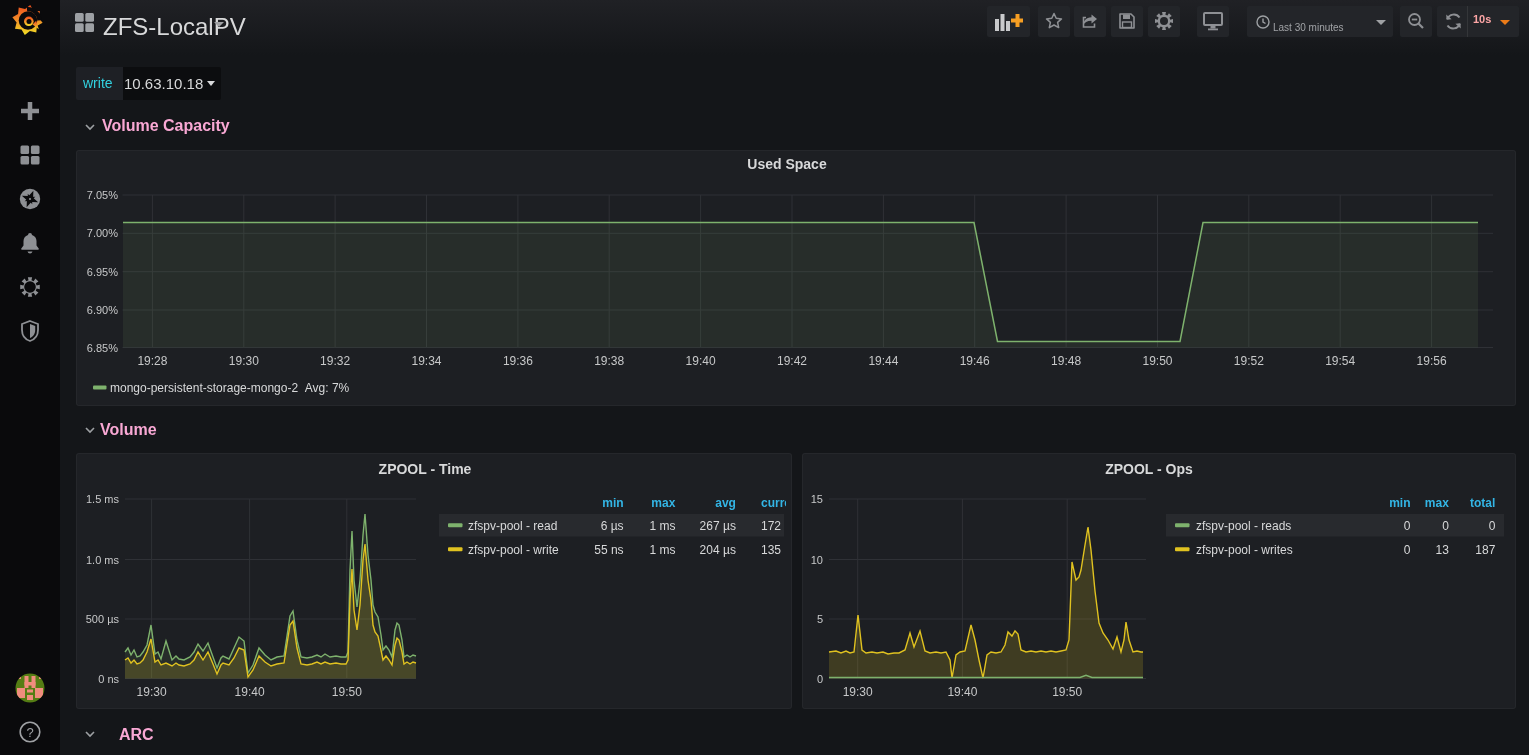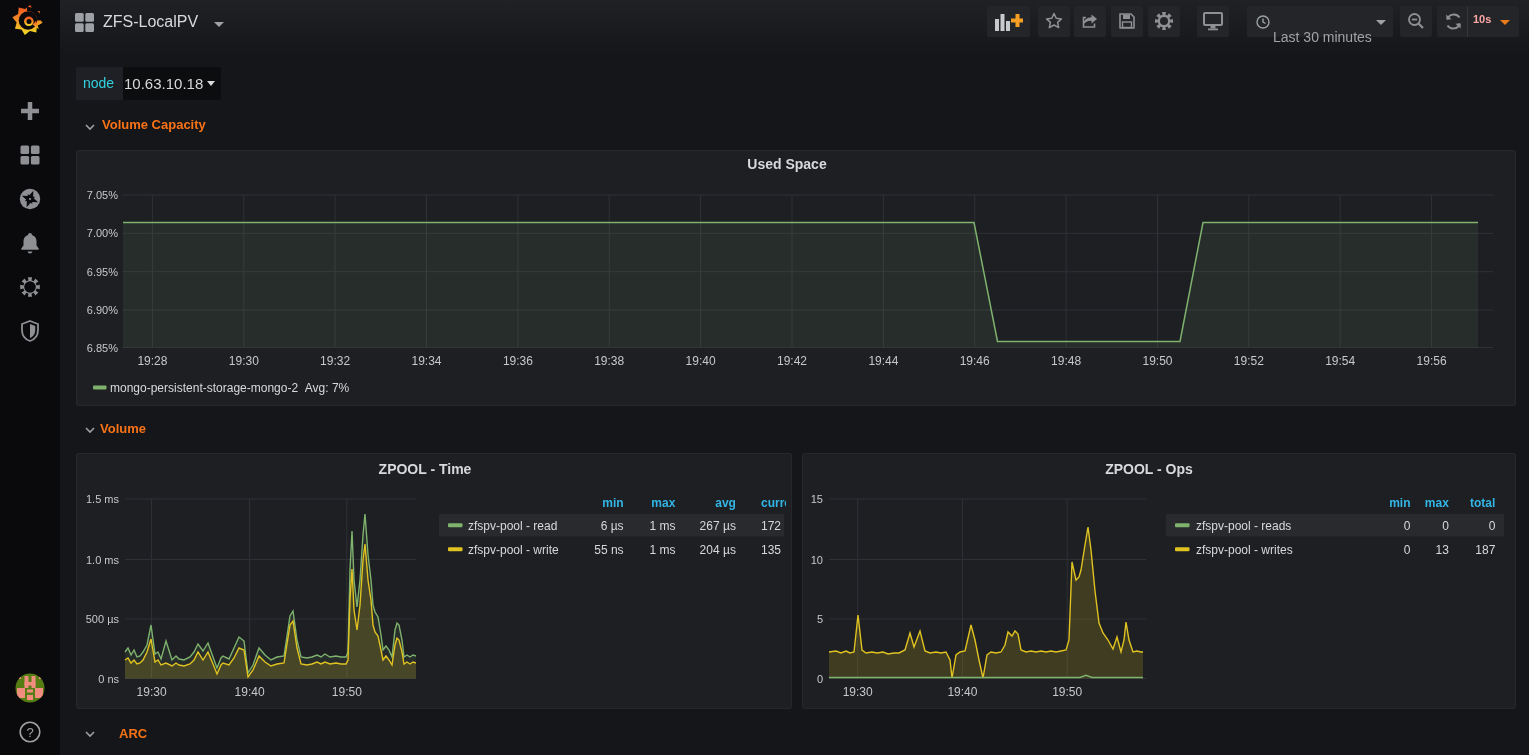--- a/index.html
+++ b/index.html
@@ -1,27 +1,27 @@
 <!DOCTYPE html>
 <html><head><meta charset="utf-8"><title>ZFS-LocalPV - Grafana</title>
 <style>
 * { margin:0; padding:0; box-sizing:border-box; }
 html,body { width:1529px; height:755px; background:#141619; font-family:"Liberation Sans",sans-serif; overflow:hidden; }
 .panel { position:absolute; background:#1d1f23; border:1px solid rgba(255,255,255,0.04); border-radius:3px; }
-.sechdr { position:absolute; font-size:13px; font-weight:bold; color:#f97316; }
+.sechdr { position:absolute; font-size:16px; font-weight:bold; color:#f9a8d4; }
 </style></head>
 <body>
 <div style="position:absolute;left:0;top:0;width:1529px;height:55px;background:linear-gradient(to bottom,#202125,#141619)"></div>
 <svg style="position:absolute;left:75px;top:13px" width="19" height="19">
 <rect x="0" y="0" width="8.7" height="8.7" rx="1.5" fill="#9da0a4"></rect>
     <rect x="10.3" y="0" width="8.7" height="8.7" rx="1.5" fill="#9da0a4"></rect>
 <rect x="0" y="10.3" width="8.7" height="8.7" rx="1.5" fill="#9da0a4"></rect>
     <rect x="10.3" y="10.3" width="8.7" height="8.7" rx="1.5" fill="#9da0a4"></rect>
   </svg>
-<div style="position:absolute;left:103px;top:13px;font-size:16px;color:#d8d9da">ZFS-LocalPV</div>
+<div style="position:absolute;left:103px;top:13px;font-size:24px;color:#d8d9da">ZFS-LocalPV</div>
 <div style="position:absolute;left:214px;top:22px;width:0;height:0;border-left:5px solid transparent;border-right:5px solid transparent;border-top:5px solid #9fa1a4"></div>
 <div style="position:absolute;left:987px;top:6px;width:43px;height:31px;background:#232529;border-radius:2px">
     <svg style="position:absolute;left:8px;top:6px" width="28" height="19">
 <rect x="0" y="7" width="4" height="12" fill="#c9cacc"></rect>
       <rect x="5.5" y="2" width="4" height="17" fill="#c9cacc"></rect>
       <rect x="11" y="9" width="4" height="10" fill="#c9cacc"></rect>
 <path d="M20.5 2 h4 v4.5 h4.5 v4 h-4.5 v4.5 h-4 v-4.5 h-4.5 v-4 h4.5 z" fill="#f59e23"></path>
     </svg>
   </div>
 <div style="position:absolute;left:1038px;top:6px;width:32px;height:31px;background:#232529;border-radius:2px">
@@ -53,21 +53,21 @@
 <rect x="1" y="1" width="18" height="12" rx="1" fill="none" stroke="#8e9094" stroke-width="2"></rect>
 <rect x="7.5" y="13.5" width="5" height="3" fill="#8e9094"></rect>
       <rect x="5" y="16.5" width="10" height="1.8" fill="#8e9094"></rect>
     </svg>
   </div>
 <div style="position:absolute;left:1247px;top:6px;width:146px;height:31px;background:#232529;border-radius:2px">
     <svg style="position:absolute;left:9px;top:9px" width="14" height="14" viewBox="0 0 14 14">
 <circle cx="7" cy="7" r="6" fill="none" stroke="#9da0a3" stroke-width="1.4"></circle>
 <path d="M7 3.5 V7 L9.5 8.5" fill="none" stroke="#9da0a3" stroke-width="1.4"></path>
     </svg>
-    <div style="position:absolute;left:26px;top:23px;font-size:14px;color:#a1a3a6">Last 30 minutes</div>
+    <div style="position:absolute;left:26px;top:16px;font-size:10px;color:#a1a3a6">Last 30 minutes</div>
     <div style="position:absolute;left:129px;top:14px;width:0;height:0;border-left:5px solid transparent;border-right:5px solid transparent;border-top:5px solid #9fa1a4"></div>
   </div>
 <div style="position:absolute;left:1400px;top:6px;width:32px;height:31px;background:#232529;border-radius:2px">
     <svg style="position:absolute;left:7px;top:6px" width="18" height="18" viewBox="0 0 18 18">
 <circle cx="7.5" cy="7.5" r="5.5" fill="none" stroke="#8e9094" stroke-width="1.8"></circle>
 <line x1="11.5" y1="11.5" x2="16" y2="16" stroke="#8e9094" stroke-width="2.2"></line>
 <line x1="4.8" y1="7.5" x2="10.2" y2="7.5" stroke="#8e9094" stroke-width="1.8"></line>
     </svg>
   </div>
 <div style="position:absolute;left:1437px;top:6px;width:82px;height:31px;background:#232529;border-radius:2px">
@@ -147,21 +147,21 @@
         <rect x="12" y="22" width="6" height="5"></rect>
 </g>
     </g>
   </svg>
 <svg style="position:absolute;left:19px;top:721px" width="22" height="22" viewBox="0 0 22 22">
 <circle cx="11" cy="11" r="9.8" fill="none" stroke="#9fa1a4" stroke-width="1.6"></circle>
 <text x="11" y="15.5" text-anchor="middle" font-family="Liberation Sans" font-size="13" fill="#9fa1a4">?</text>
   </svg>
 
 <div style="position:absolute;left:76px;top:67px;width:47px;height:33px;background:#1e2025;border-radius:2px 0 0 2px"></div>
-<div style="position:absolute;left:83px;top:75px;font-size:14px;color:#32d1df">node</div>
+<div style="position:absolute;left:83px;top:75px;font-size:14px;color:#32d1df">write</div>
 <div style="position:absolute;left:123px;top:67px;width:98px;height:33px;background:#0c0d0f;border-radius:0 2px 2px 0"></div>
 <div style="position:absolute;left:124px;top:75px;font-size:15px;color:#d8d9da">10.63.10.18</div>
 <div style="position:absolute;left:207px;top:81px;width:0;height:0;border-left:4.5px solid transparent;border-right:4.5px solid transparent;border-top:5.5px solid #d8d9da"></div>
 
 <svg style="position:absolute;left:84px;top:123px" width="12" height="8">
     <path d="M2 2 L6 6 L10 2" fill="none" stroke="#9da0a3" stroke-width="1.6"></path>
   </svg>
 <div class="sechdr" style="left:102px;top:117px">Volume Capacity</div>
 
 <div class="panel" style="left:76px;top:150px;width:1440px;height:256px"></div>

